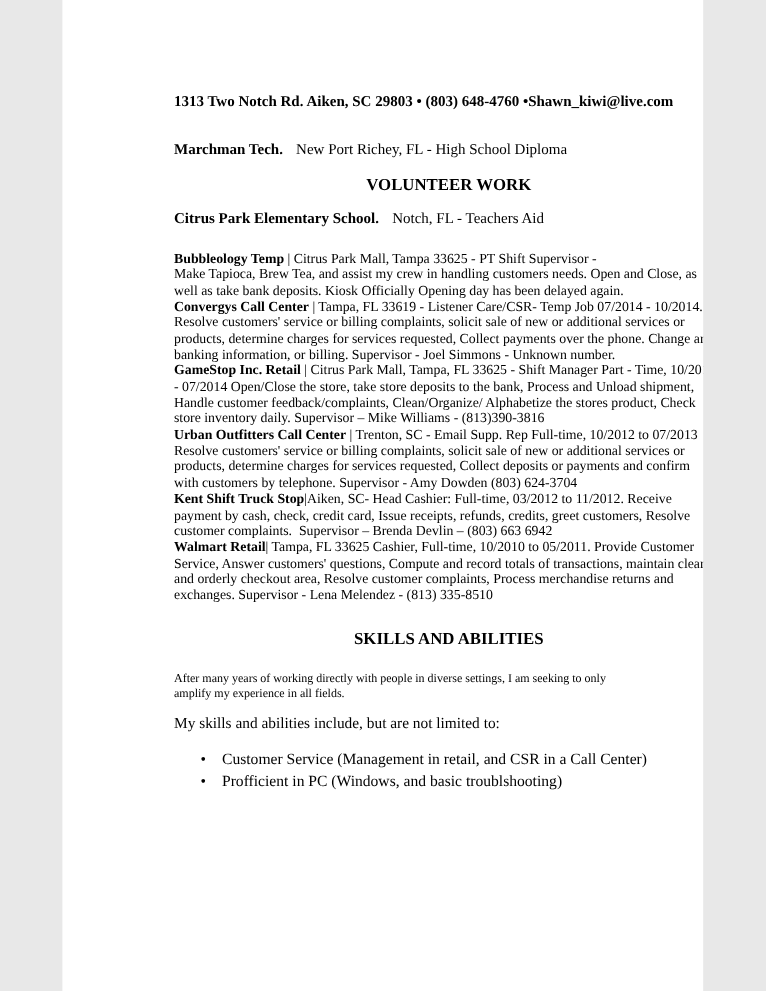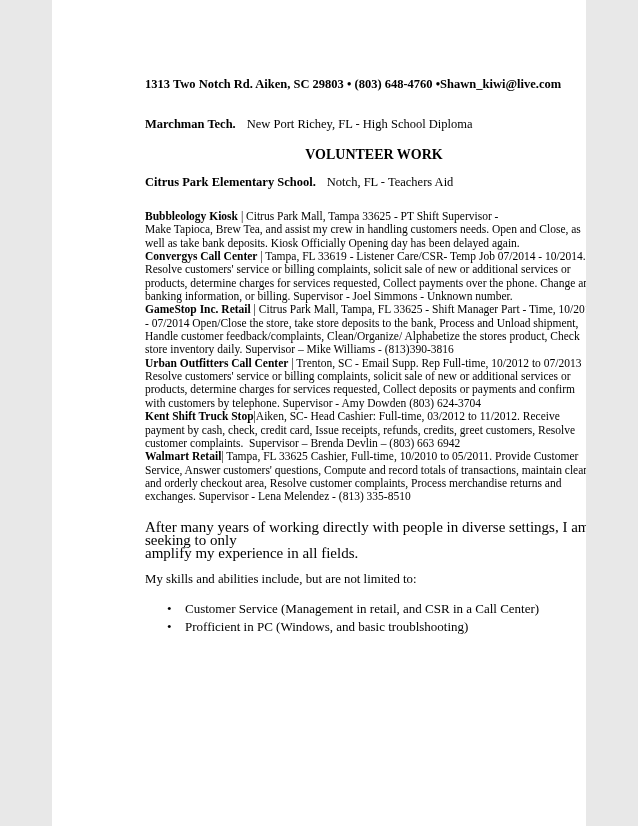--- a/index.html
+++ b/index.html
@@ -48,21 +48,21 @@
   .jobs { margin-top: 20px; }
   .job {
     margin: 0;
     font-size: 11.5px;
     line-height: 13.35px;
     white-space: pre-wrap;
   }
   .job-name { font-weight: bold; }
   .skills-intro {
     margin: 17px 0 0 0;
-    font-size: 15px;
+    font-size: 10px;
     line-height: 13.35px;
     white-space: pre-wrap;
   }
   .skills-leadin {
     margin: 10px 0 0 0;
     font-size: 12.8px;
     line-height: 16px;
   }
   .skills-bullets {
     margin: 13px 0 0 0;
@@ -91,21 +91,21 @@
 
 
     <div class="entry-line edu-line"><span class="entry-name">Marchman Tech.</span><span class="entry-details">New Port Richey, FL - High School Diploma</span></div>
 
     <div class="section-heading h-volunteer">VOLUNTEER WORK</div>
 
     <div class="entry-line vol-line"><span class="entry-name">Citrus Park Elementary School.</span><span class="entry-details">Notch, FL - Teachers Aid</span></div>
 
 
     <div class="jobs">
-      <p class="job"><span class="job-name">Bubbleology Kiosk</span><span class="job-details"> | Citrus Park Mall, Tampa 33625 - PT Shift Supervisor -
+      <p class="job"><span class="job-name">Bubbleology Temp</span><span class="job-details"> | Citrus Park Mall, Tampa 33625 - PT Shift Supervisor -
 Make Tapioca, Brew Tea, and assist my crew in handling customers needs. Open and Close, as
 well as take bank deposits. Kiosk Officially Opening day has been delayed again.</span></p>
       <p class="job"><span class="job-name">Convergys Call Center</span><span class="job-details"> | Tampa, FL 33619 - Listener Care/CSR- Temp Job 07/2014 - 10/2014.
 Resolve customers' service or billing complaints, solicit sale of new or additional services or
 products, determine charges for services requested, Collect payments over the phone. Change any
 banking information, or billing. Supervisor - Joel Simmons - Unknown number.</span></p>
       <p class="job"><span class="job-name">GameStop Inc. Retail</span><span class="job-details"> | Citrus Park Mall, Tampa, FL 33625 - Shift Manager Part - Time, 10/2013
 - 07/2014 Open/Close the store, take store deposits to the bank, Process and Unload shipment,
 Handle customer feedback/complaints, Clean/Organize/ Alphabetize the stores product, Check
 store inventory daily. Supervisor – Mike Williams - (813)390-3816</span></p>
@@ -115,20 +115,21 @@
 with customers by telephone. Supervisor - Amy Dowden (803) 624-3704</span></p>
       <p class="job"><span class="job-name">Kent Shift Truck Stop</span><span class="job-details">|Aiken, SC- Head Cashier: Full-time, 03/2012 to 11/2012. Receive
 payment by cash, check, credit card, Issue receipts, refunds, credits, greet customers, Resolve
 customer complaints.  Supervisor – Brenda Devlin – (803) 663 6942</span></p>
       <p class="job"><span class="job-name">Walmart Retail</span><span class="job-details">| Tampa, FL 33625 Cashier, Full-time, 10/2010 to 05/2011. Provide Customer
 Service, Answer customers' questions, Compute and record totals of transactions, maintain clean
 and orderly checkout area, Resolve customer complaints, Process merchandise returns and
 exchanges. Supervisor - Lena Melendez - (813) 335-8510</span></p>
     </div>
 
+    <div class="section-heading h-skills">SKILLS AND ABILITIES</div>
 
     <p class="skills-intro">After many years of working directly with people in diverse settings, I am seeking to only
 amplify my experience in all fields.</p>
 
     <p class="skills-leadin">My skills and abilities include, but are not limited to:</p>
 
     <ul class="skills-bullets">
       <li><span class="bullet-glyph">•</span><span>Customer Service (Management in retail, and CSR in a Call Center)</span></li>
       <li><span class="bullet-glyph">•</span><span>Profficient in PC (Windows, and basic troublshooting)</span></li>
     </ul>

